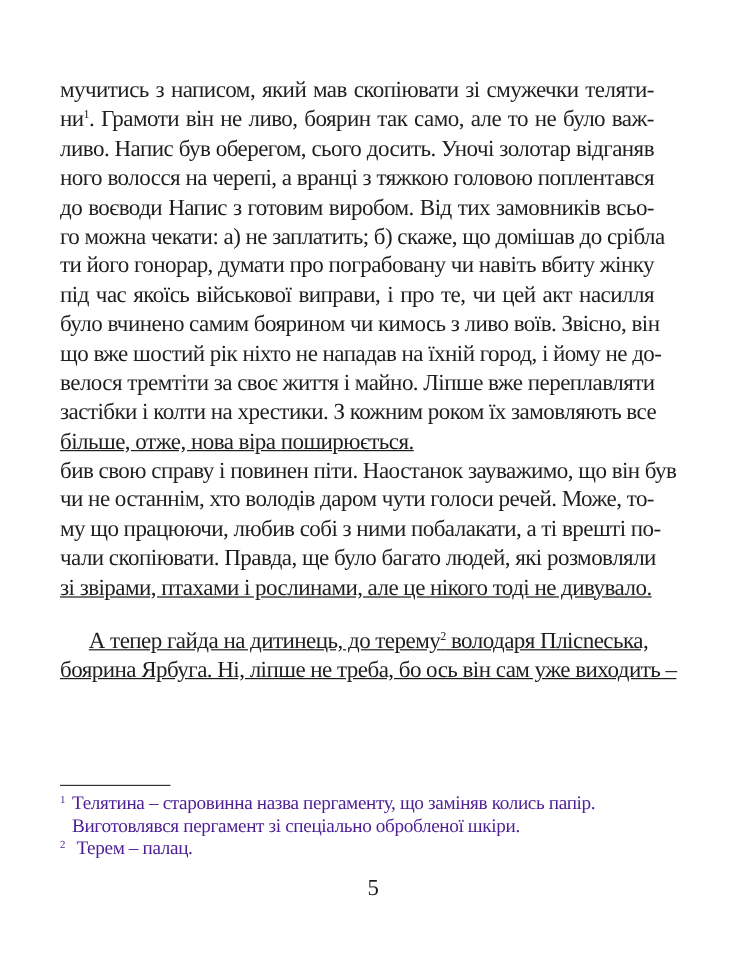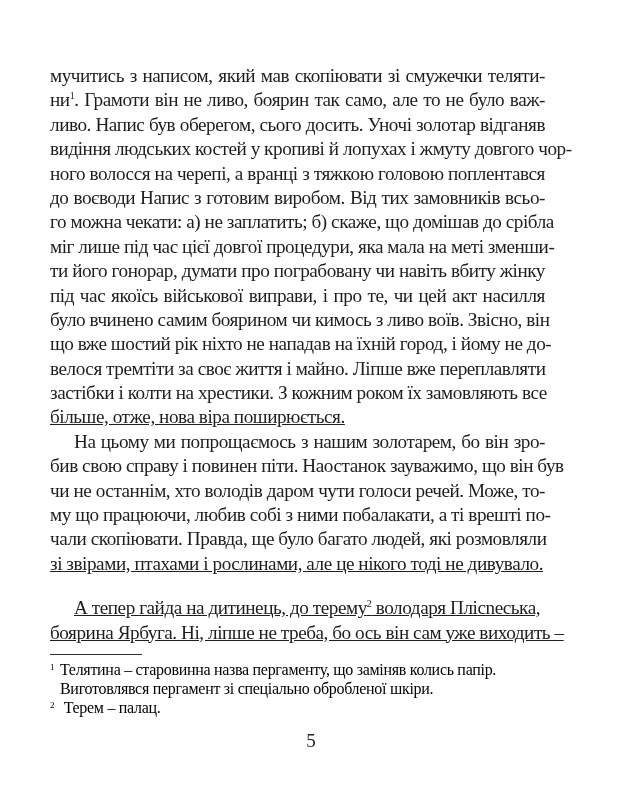--- a/index.html
+++ b/index.html
@@ -13,53 +13,50 @@
     white-space: nowrap; letter-spacing: -0.45px; text-align: justify;
     text-align-last: justify;
   }
   .line.last { text-align-last: left; text-decoration: underline; }
   .line.indent { padding-left: 24px; }
   sup.fn { font-size: 10px; line-height: 0; vertical-align: 7px; }
   .gap { height: 20px; }
   .rule { position: absolute; left: 50px; top: 654px; width: 92px; height: 1px; background: #333; }
   .footnotes {
     position: absolute; left: 50px; top: 660px; width: 500px;
-    font-family: "Liberation Serif", serif; color: #000000;
+    font-family: "Liberation Serif", serif; color: #4c1d95;
   }
   .fnline { font-size: 16px; line-height: 19px; white-space: nowrap; letter-spacing: -0.3px; }
   .fnline .mark { display: inline-block; width: 10px; font-size: 9px; vertical-align: 5px; line-height: 0; }
   .fnline.cont { padding-left: 10px; }
   .pagenum {
     position: absolute; left: 0; width: 622px; top: 730px; text-align: center;
     font-family: "Liberation Serif", serif; font-size: 19px; color: #1e1e1e;
   }
 </style>
 </head>
 <body>
 
 <div class="page">
   <div>
     <div class="line">мучитись з написом, який мав скопіювати зі смужечки теляти-</div>
     <div class="line"><span>ни</span><sup class="fn">1</sup><span>. Грамоти він не ливо, боярин так само, але то не було важ-</span></div>
     <div class="line">ливо. Напис був оберегом, сього досить. Уночі золотар відганяв</div>
-    <div class="line">видіння людських костей у кропиві й лопухах і жмуту довгого чор-</div>
     <div class="line">ного волосся на черепі, а вранці з тяжкою головою поплентався</div>
     <div class="line">до воєводи Напис з готовим виробом. Від тих замовників всьо-</div>
     <div class="line">го можна чекати: а) не заплатить; б) скаже, що домішав до срібла</div>
-    <div class="line">міг лише під час цієї довгої процедури, яка мала на меті зменши-</div>
     <div class="line">ти його гонорар, думати про пограбовану чи навіть вбиту жінку</div>
     <div class="line">під час якоїсь військової виправи, і про те, чи цей акт насилля</div>
     <div class="line">було вчинено самим боярином чи кимось з ливо воїв. Звісно, він</div>
     <div class="line">що вже шостий рік ніхто не нападав на їхній город, і йому не до-</div>
     <div class="line">велося тремтіти за своє життя і майно. Ліпше вже переплавляти</div>
     <div class="line">застібки і колти на хрестики. З кожним роком їх замовляють все</div>
     <div class="line last">більше, отже, нова віра поширюється.</div>
   </div>
   <div>
-    <div class="line indent">На цьому ми попрощаємось з нашим золотарем, бо він зро-</div>
     <div class="line">бив свою справу і повинен піти. Наостанок зауважимо, що він був</div>
     <div class="line">чи не останнім, хто володів даром чути голоси речей. Може, то-</div>
     <div class="line">му що працюючи, любив собі з ними побалакати, а ті врешті по-</div>
     <div class="line">чали скопіювати. Правда, ще було багато людей, які розмовляли</div>
     <div class="line last">зі звірами, птахами і рослинами, але це нікого тоді не дивувало.</div>
   </div>
   <div class="gap"></div>
   <div>
     <div class="line indent last"><span>А тепер гайда на дитинець, до терему</span><sup class="fn">2</sup><span> володаря Плісneська,</span></div>
     <div class="line last">боярина Ярбуга. Ні, ліпше не треба, бо ось він сам уже виходить –</div>

